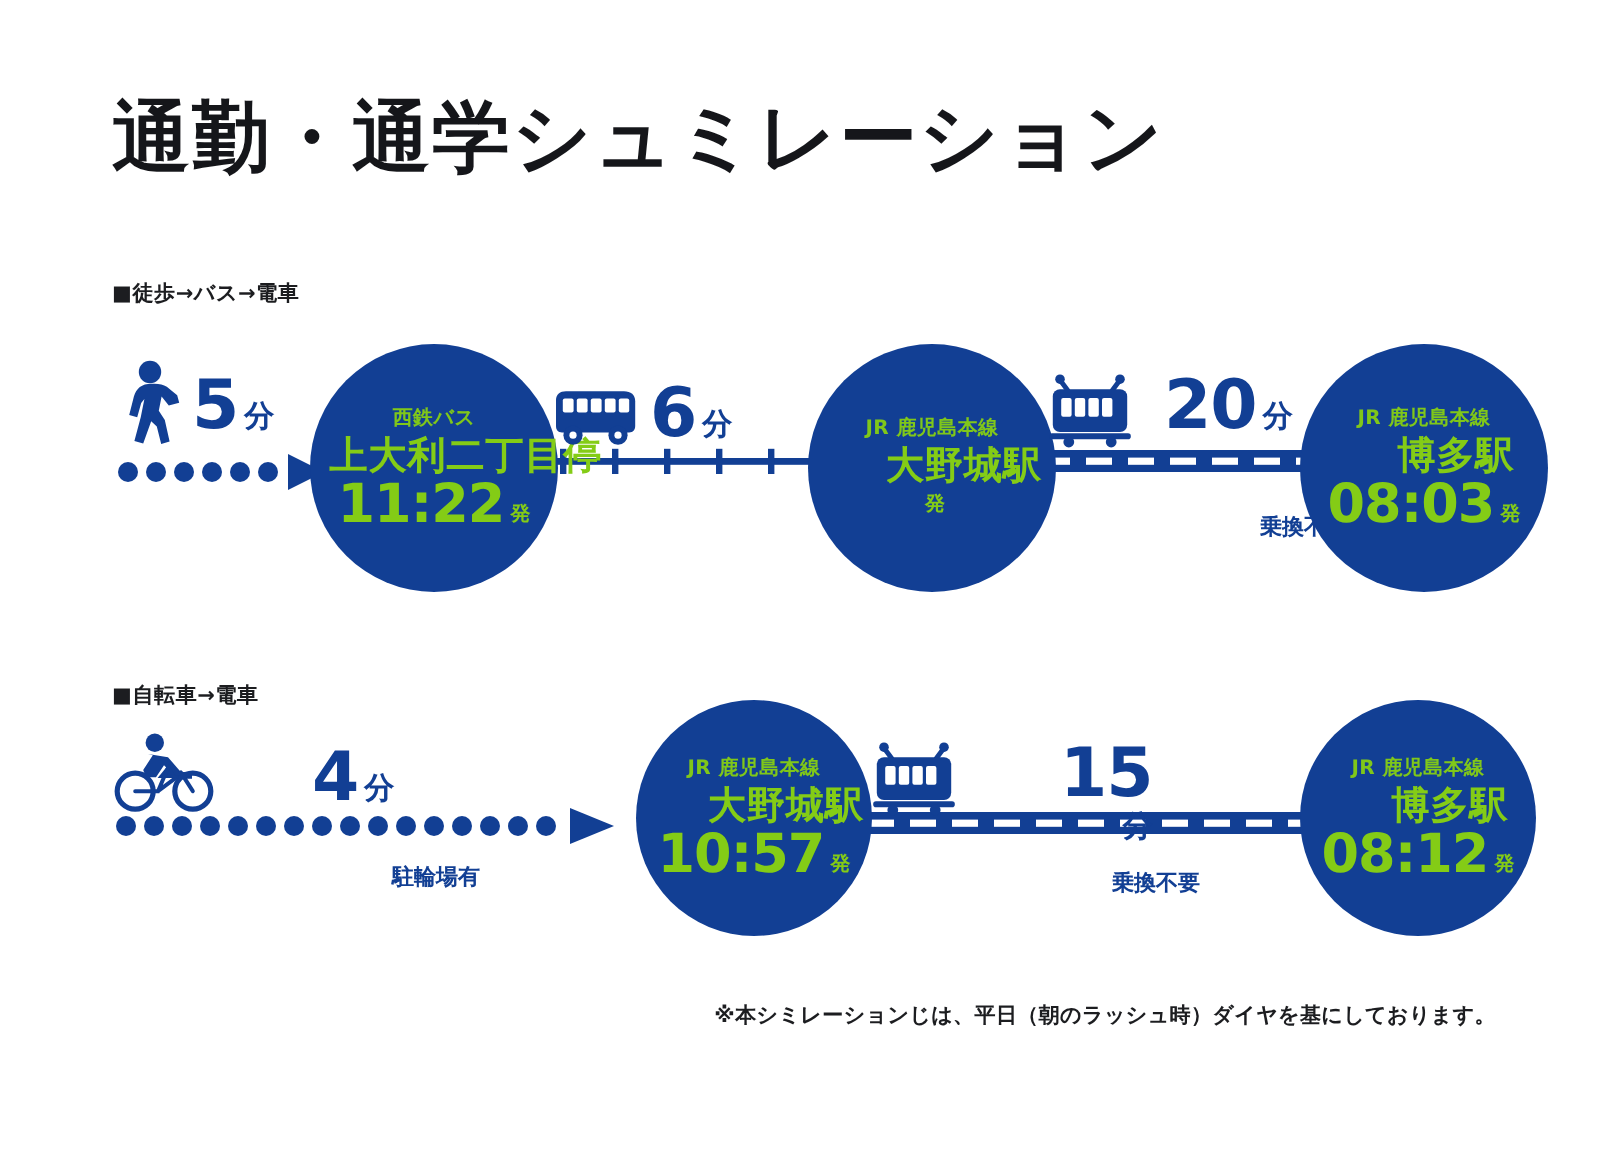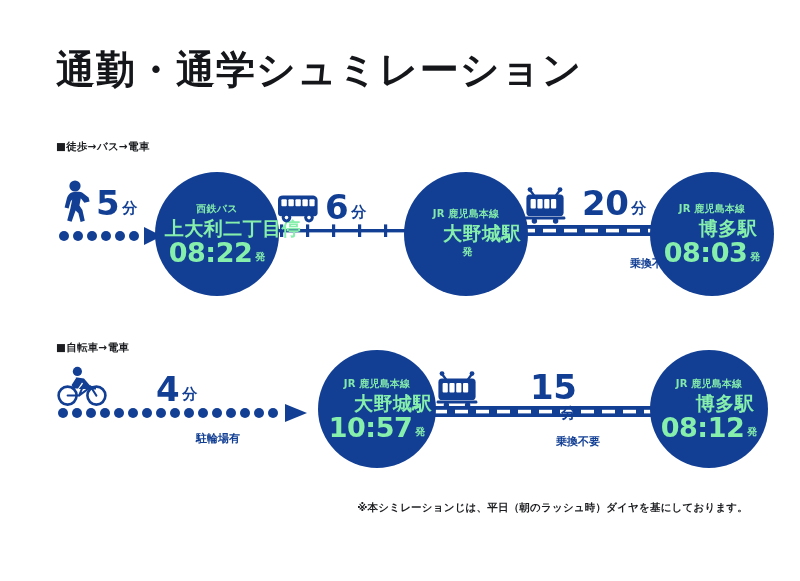--- a/index.html
+++ b/index.html
@@ -49,21 +49,21 @@
     position: absolute;
     left: 0;
     width: 800px;
   }
 
   
   .station {
     position: absolute;
     border-radius: 50%;
     background: #123f94;
-    color: #86efac;
+    color: #84cc16;
     display: flex;
     flex-direction: column;
     align-items: center;
     justify-content: center;
     text-align: center;
     z-index: 5;
     box-sizing: border-box;
   }
   .station .line-name {
     font-size: 10px;
@@ -193,21 +193,21 @@
           <circle cx="76" cy="10" r="5"></circle>
           <polygon points="86,1 104,10 86,19"></polygon>
         </g>
       </svg>
     </div>
 
     <div class="station" style="left:155px; top:172px; width:124px; height:124px;">
       <div class="line-name">西鉄バス</div>
       <div class="station-name">上大利二丁目停</div>
       <div class="time-wrap">
-        <span class="time">08:22</span>
+        <span class="time">11:22</span>
         <span class="depart-suffix">発</span>
       </div>
     </div>
 
     <div class="icon" style="left:276px; top:194px;">
       <svg width="44" height="30" viewBox="0 0 44 30" xmlns="http://www.w3.org/2000/svg">
         <path d="M2 6 C2 3 4 1.6 7 1.6 L36 1.6 C39.4 1.6 41.6 3.4 41.6 6.6 L41.6 19 C41.6 21 40.4 22.2 38.6 22.2 L5 22.2 C3 22.2 2 21 2 19 Z" fill="#123f94"></path>
         <g fill="#ffffff">
           <rect x="5.4" y="5.2" width="5.4" height="7" rx="1"></rect>
           <rect x="12.4" y="5.2" width="5.4" height="7" rx="1"></rect>

